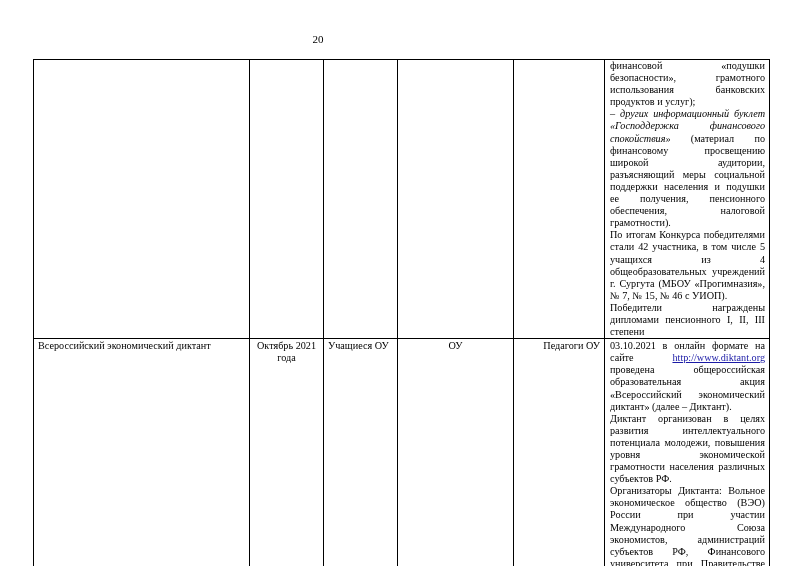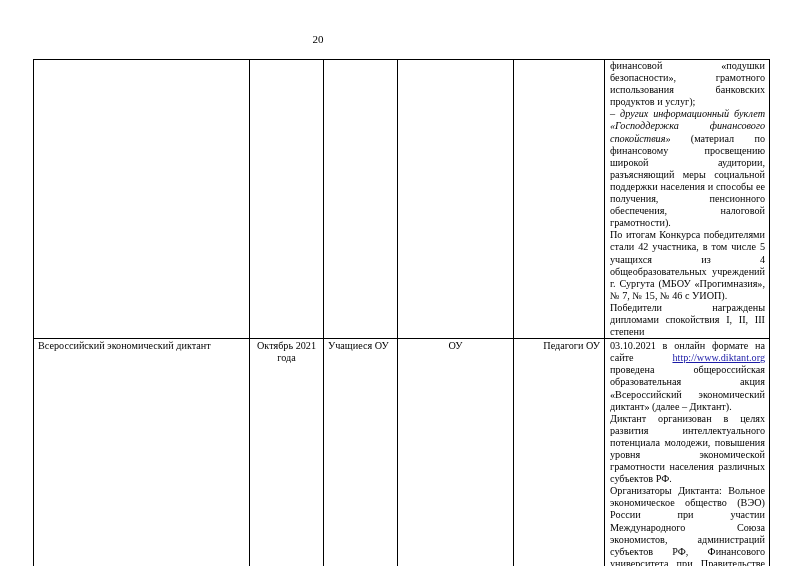--- a/index.html
+++ b/index.html
@@ -42,23 +42,23 @@
   </colgroup>
   <tbody>
       <tr class="row1">
     <td class="c1"></td>
     <td class="c2"></td>
     <td class="c3"></td>
     <td class="c4"></td>
     <td class="c5"></td>
     <td class="c6 cell-desc">
       <p class="para">финансовой «подушки безопасности», грамотного использования банковских продуктов и услуг);</p>
-      <p class="para"><span class="ital">– других информационный буклет «Господдержка финансового спокойствия»</span><span> (материал по финансовому просвещению широкой аудитории, разъясняющий меры социальной поддержки населения и способы ее получения, пенсионного обеспечения, налоговой грамотности).</span></p>
+      <p class="para"><span class="ital">– других информационный буклет «Господдержка финансового спокойствия»</span><span> (материал по финансовому просвещению широкой аудитории, разъясняющий меры социальной поддержки населения и подушки ее получения, пенсионного обеспечения, налоговой грамотности).</span></p>
       <p class="para">По итогам Конкурса победителями стали 42 участника, в том числе 5 учащихся из 4 общеобразовательных учреждений г. Сургута (МБОУ «Прогимназия», № 7, № 15, № 46 с УИОП).</p>
-      <p class="para">Победители награждены дипломами спокойствия I, II, III степени</p>
+      <p class="para">Победители награждены дипломами пенсионного I, II, III степени</p>
     </td>
   </tr>
   <tr class="row2">
     <td class="c1 first">Всероссийский экономический диктант</td>
     <td class="c2 first">Октябрь 2021 года</td>
     <td class="c3 first">Учащиеся ОУ</td>
     <td class="c4 first">ОУ</td>
     <td class="c5 first">Педагоги ОУ</td>
     <td class="c6 cell-desc first">
       <p class="para"><span>03.10.2021 в онлайн формате на сайте </span><a class="link">http://www.diktant.org</a><span> проведена общероссийская образовательная акция «Всероссийский экономический диктант» (далее – Диктант).</span></p>

